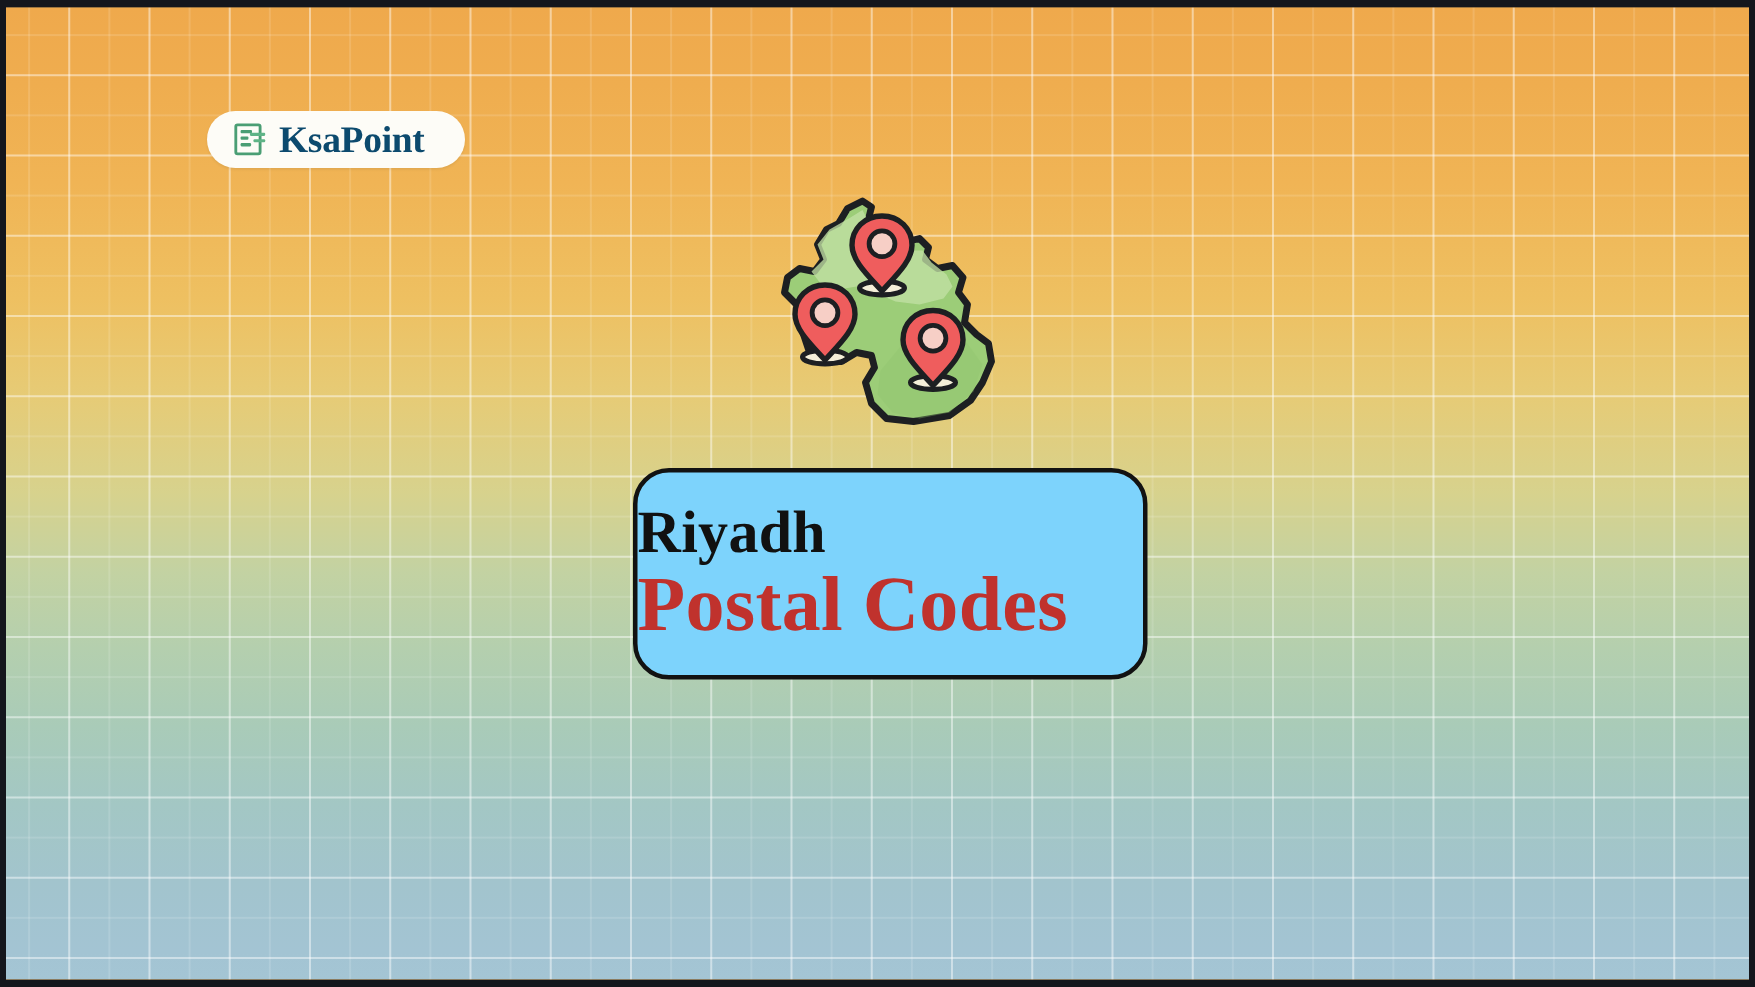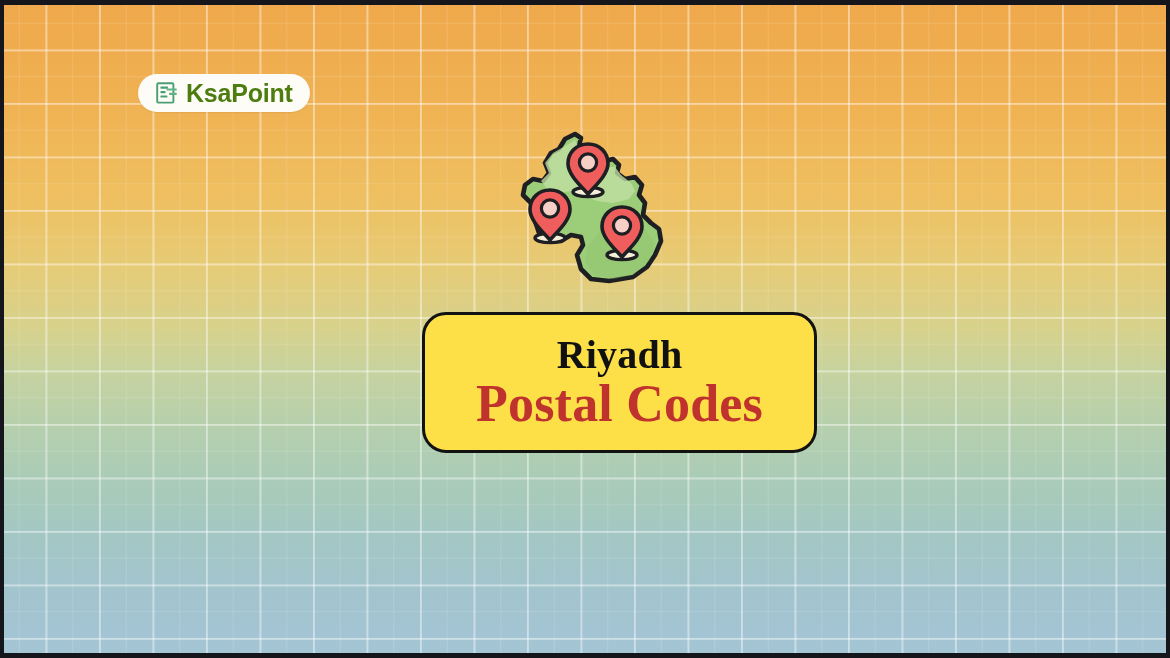--- a/index.html
+++ b/index.html
@@ -86,25 +86,25 @@
     box-sizing: border-box;
     box-shadow: 0 1px 2px rgba(0,0,0,0.07);
   }
   .logo-mark {
     width: 24px;
     height: 24px;
     flex: 0 0 24px;
     display: block;
   }
   .logo-word {
-    font-family: Liberation Sans, sans-serif;
+    font-family: Liberation Serif, serif;
     font-weight: bold;
     font-size: 25px;
     letter-spacing: -0.2px;
-    color: #4d7c0f;
+    color: #0c4a6e;
     line-height: 1;
     white-space: nowrap;
   }
 
   
   .map-illustration {
     position: absolute;
     left: 505px;
     top: 124px;
     width: 168px;
@@ -115,29 +115,29 @@
     width: 168px;
     height: 158px;
     overflow: visible;
   }
 
   
   .title-card {
     position: absolute;
     left: 418px;
     top: 307px;
-    width: 395px;
+    width: 343px;
     height: 141px;
-    background: #fde047;
+    background: #7dd3fc;
     border: 3px solid #121212;
     border-radius: 24px;
     box-sizing: border-box;
     display: flex;
     flex-direction: column;
-    align-items: center;
+    align-items: flex-start;
     justify-content: center;
     gap: 1px;
   }
   .title-line-1 {
     font-family: "Liberation Serif", "DejaVu Serif", serif;
     font-weight: bold;
     font-size: 40px;
     line-height: 1.05;
     color: #111111;
     letter-spacing: 0.2px;

